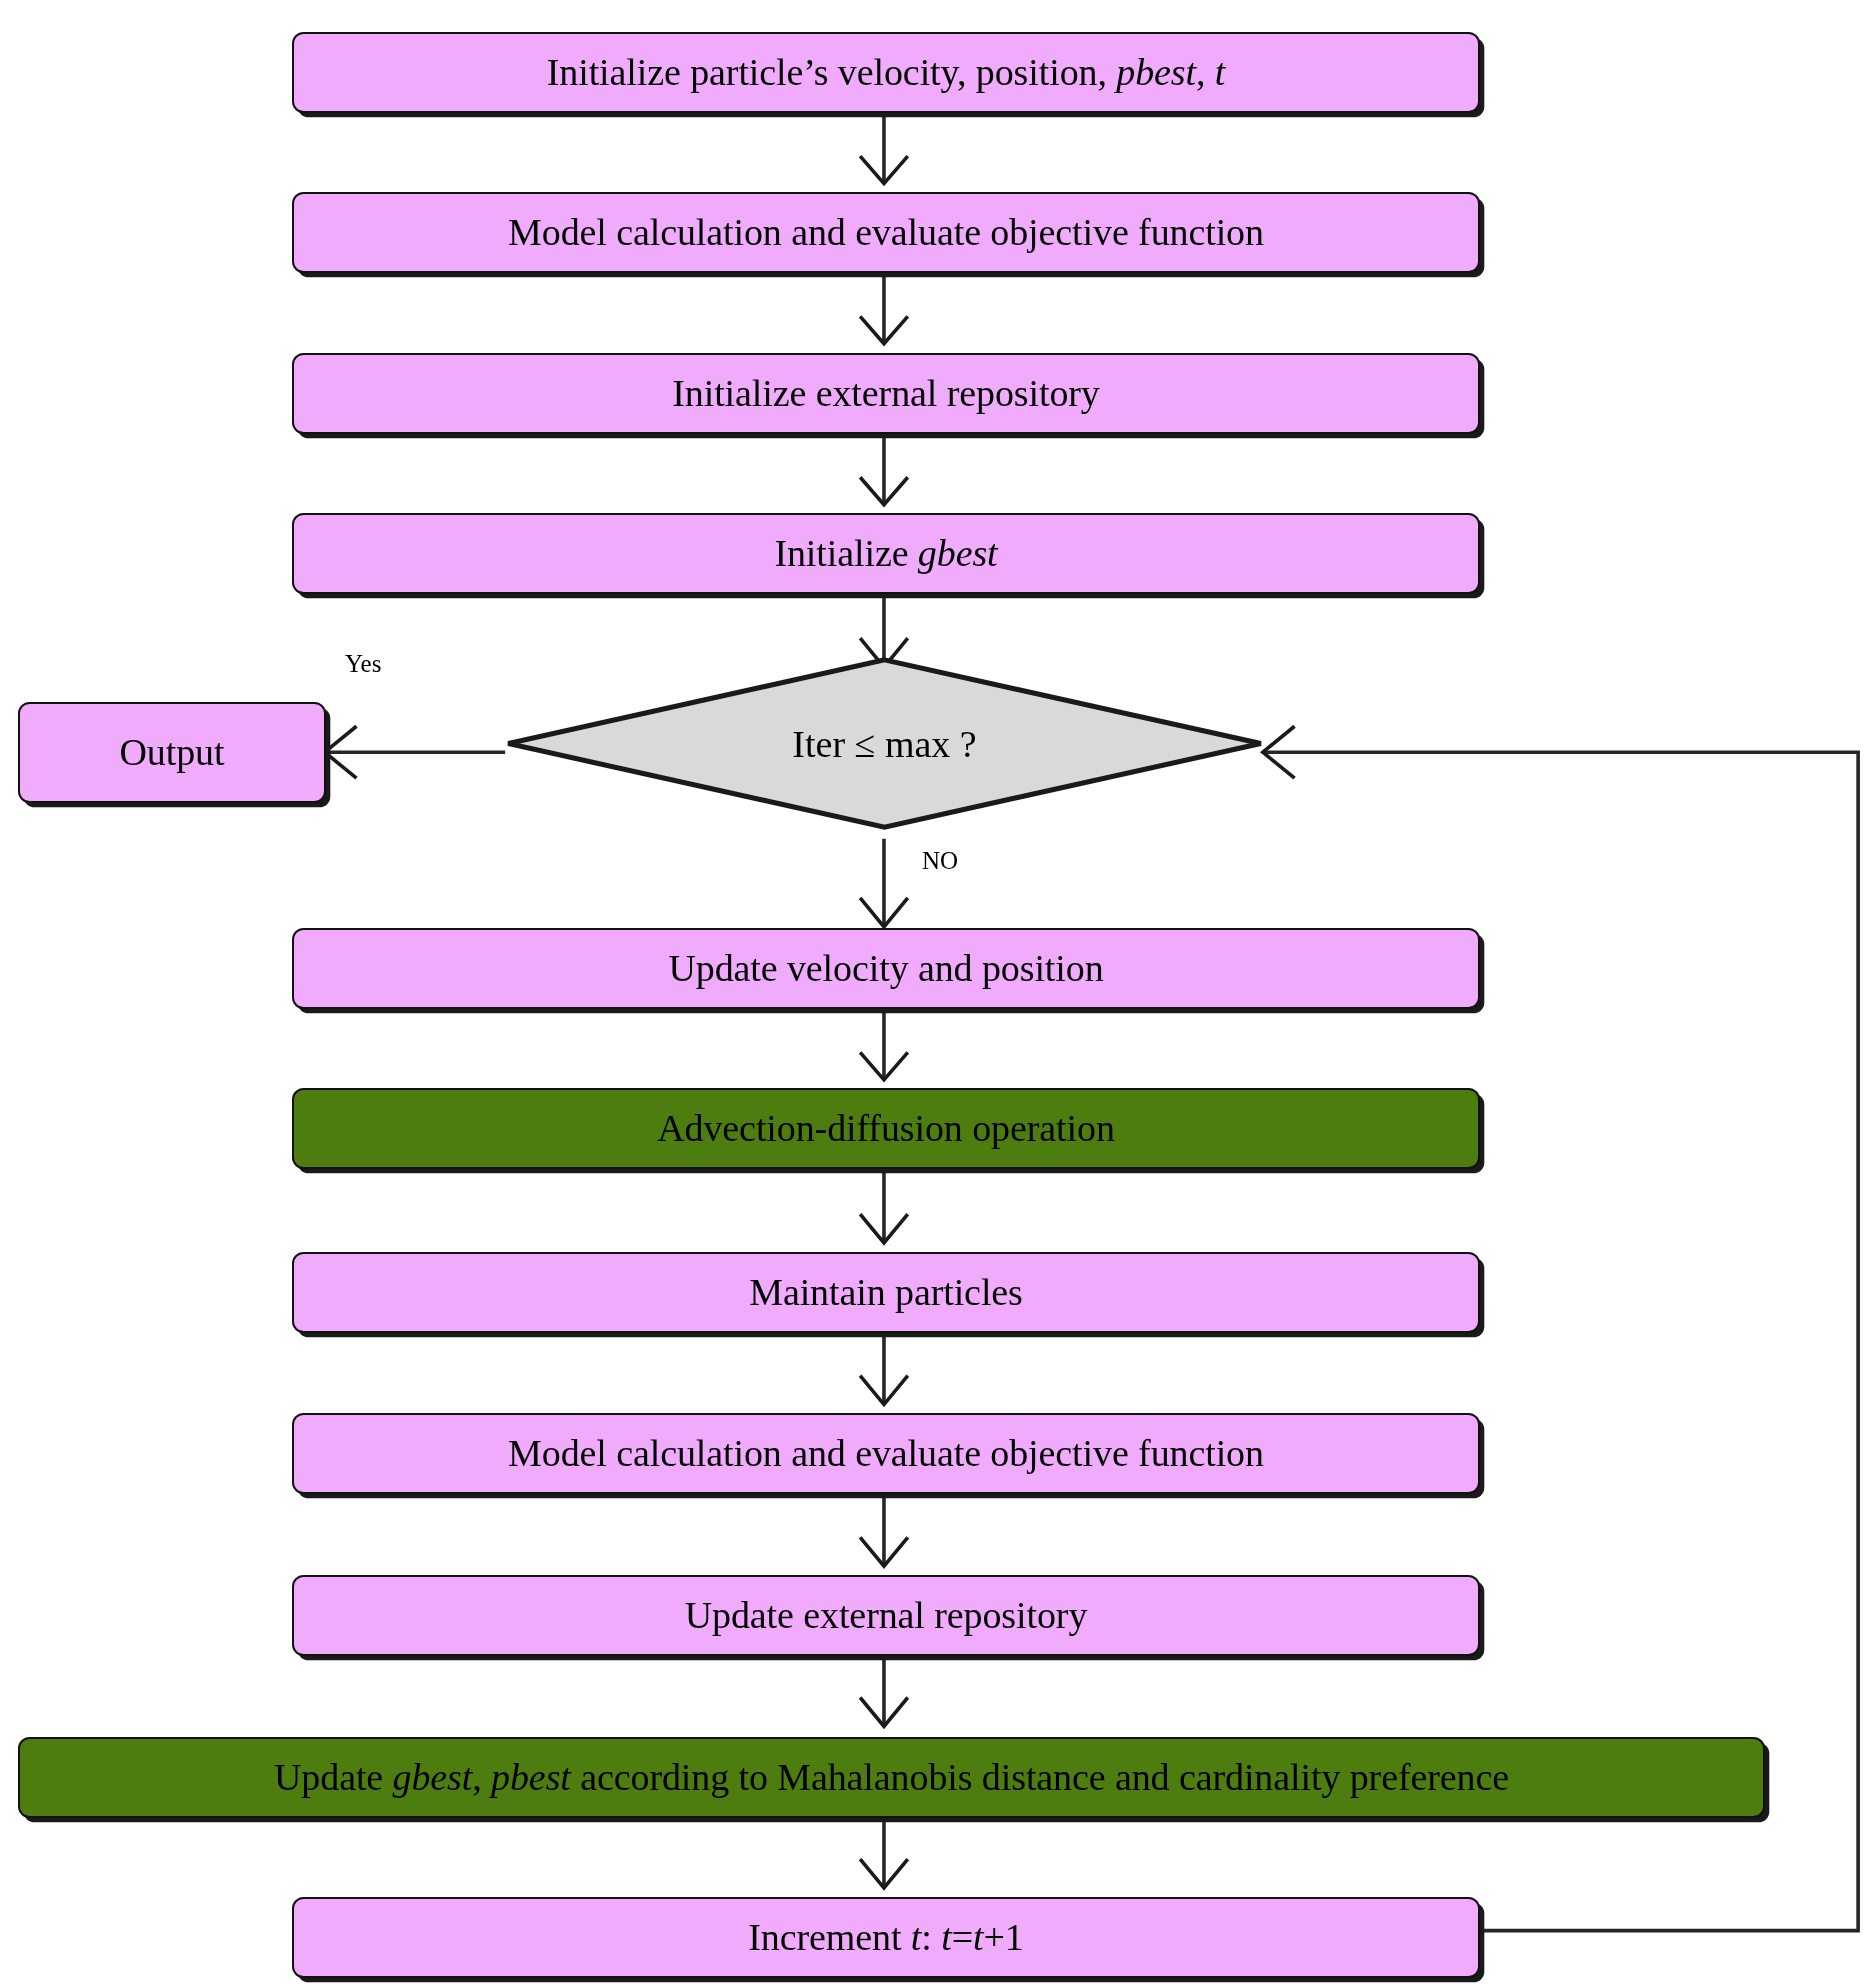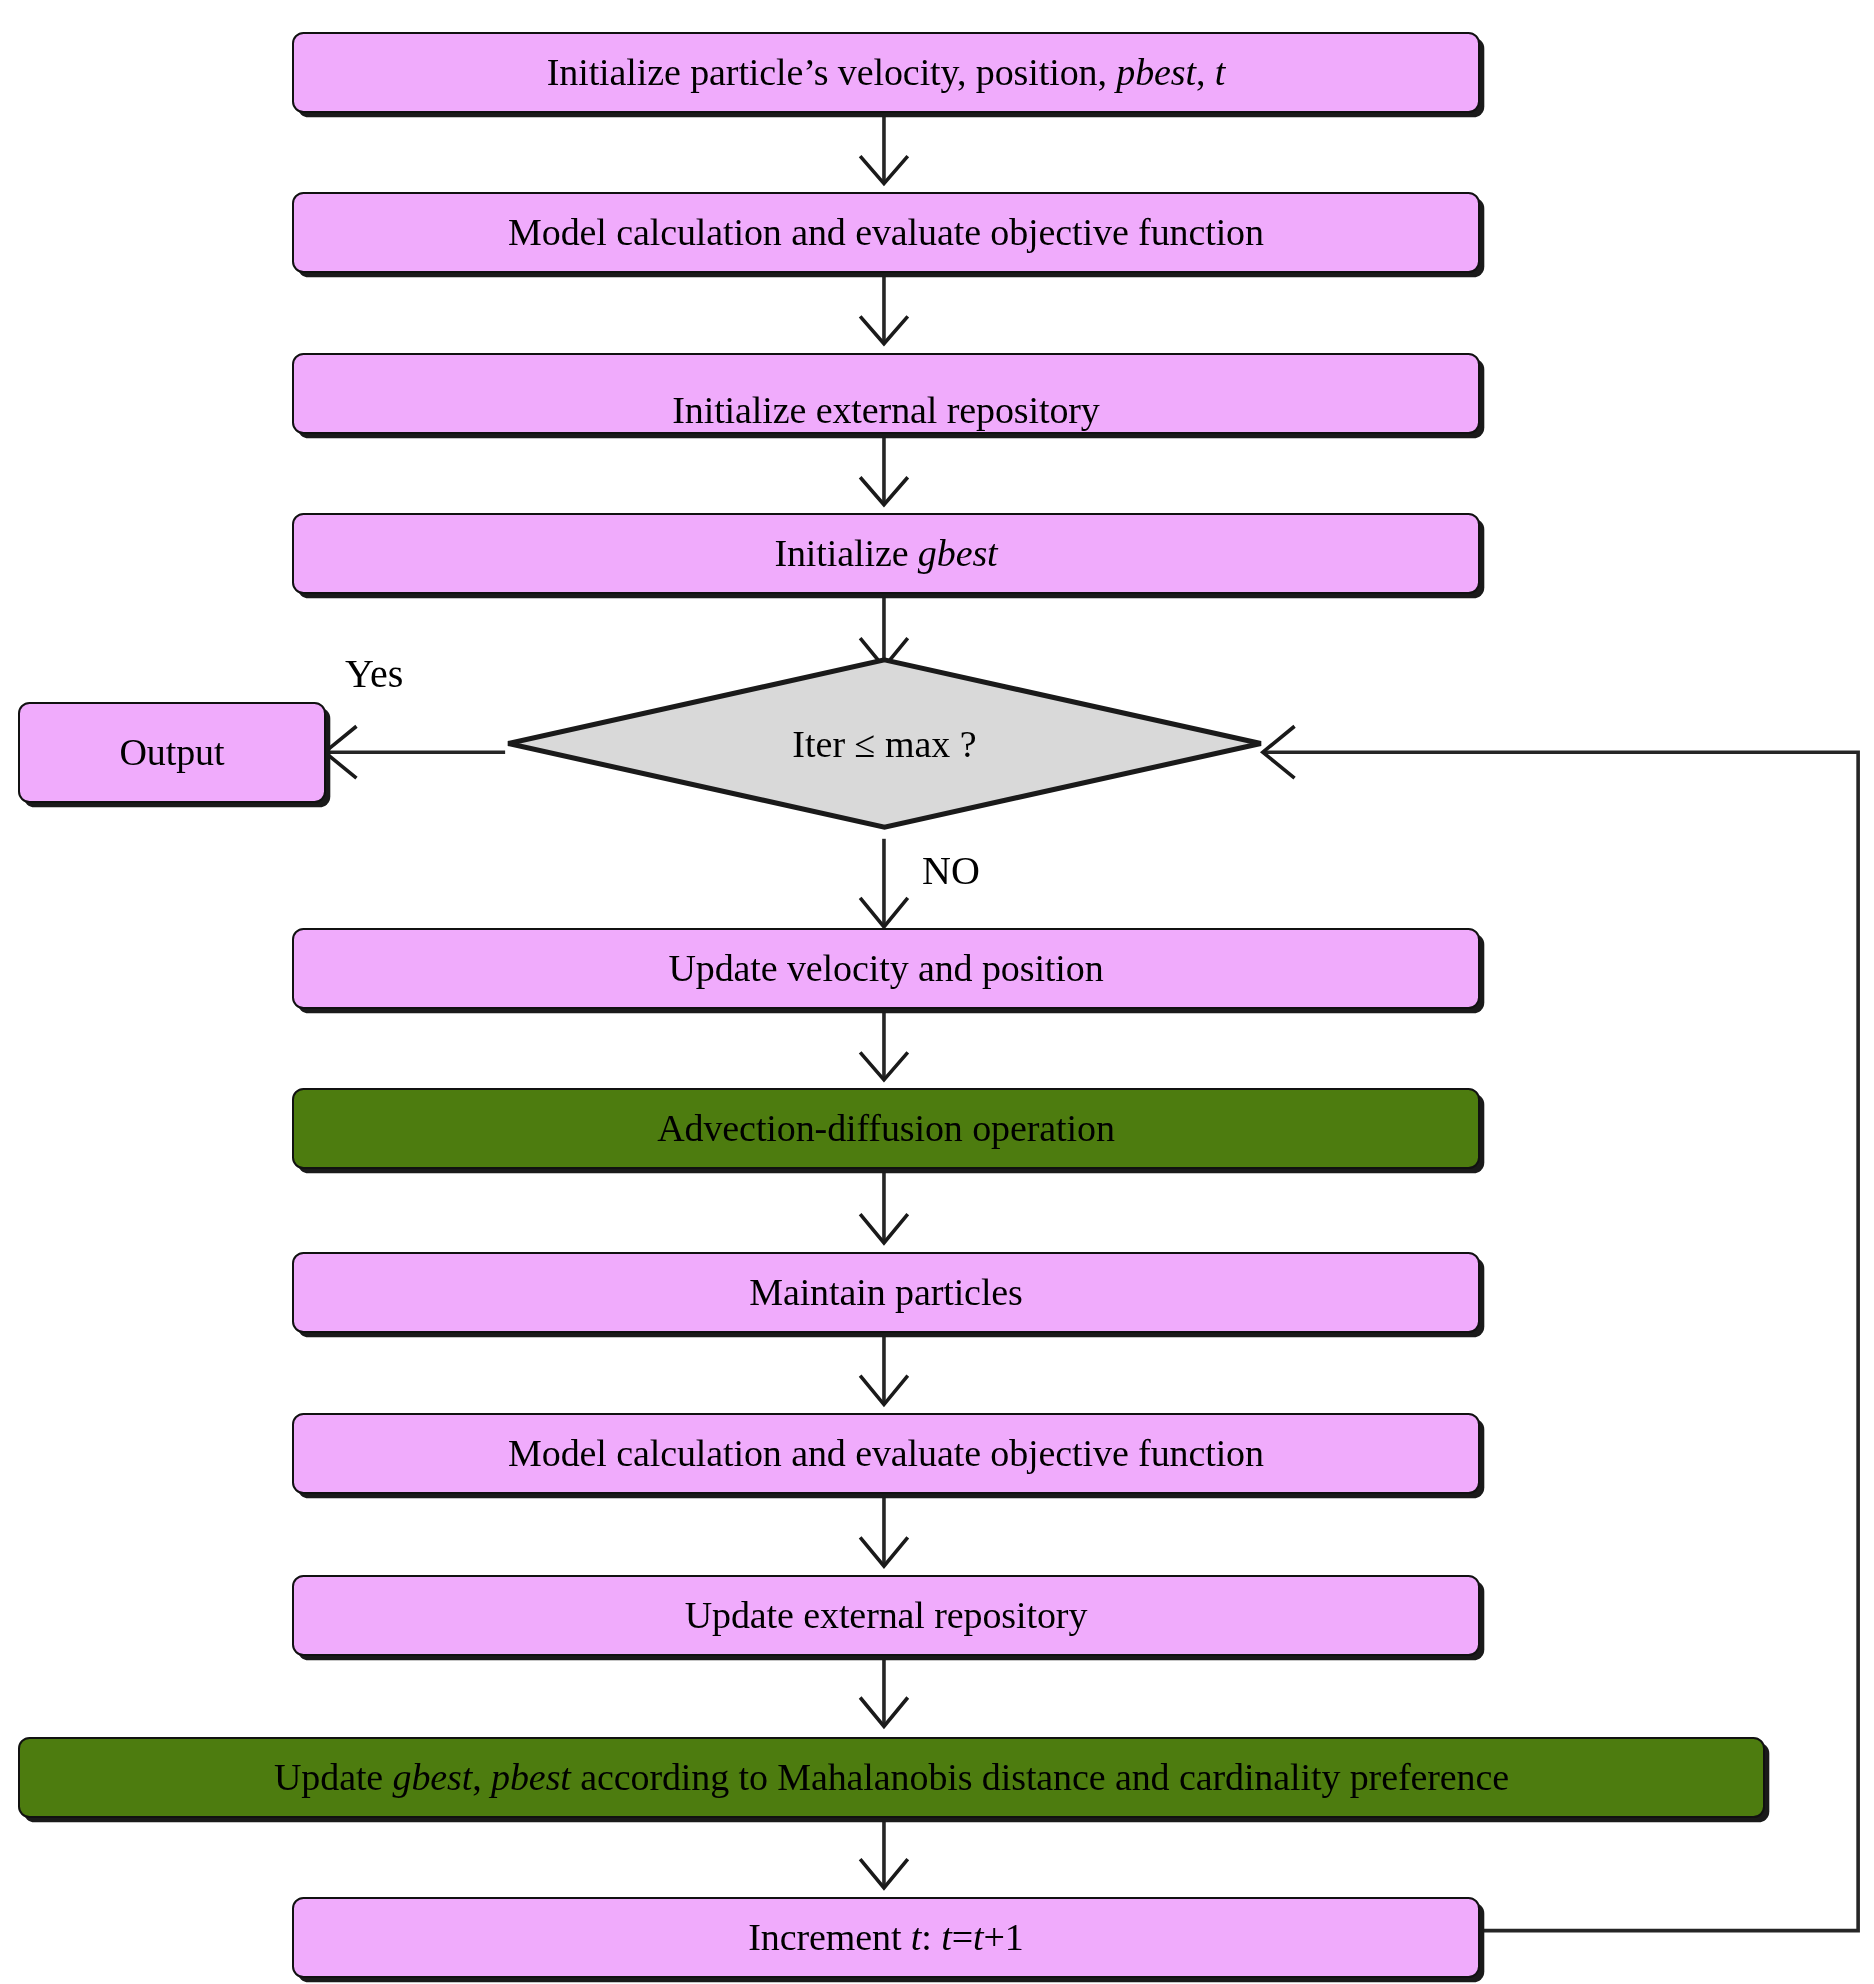--- a/index.html
+++ b/index.html
@@ -68,21 +68,21 @@
   }
   .edges .head {
     stroke: #1a1a1a;
     stroke-width: 5;
     fill: none;
   }
 
   
   .edge-label {
     position: absolute;
-    font-size: 40px;
+    font-size: 25px;
     color: #000000;
     white-space: nowrap;
   }
 </style>
 </head>
 <body>
 
 <div id="canvas">
 
   <svg class="edges" viewBox="0 0 2597 2750" width="1874" height="1985">
@@ -163,21 +163,21 @@
   <div class="node" style="left:292px; top:32px; width:1188px; height:81px;">
     <span class="lbl">
       Initialize particle’s velocity, position, <i>pbest</i>, <i>t</i>
     </span>
   </div>
 
   <div class="node" style="left:292px; top:192px; width:1188px; height:81px;">
     <span class="lbl">Model calculation and evaluate objective function</span>
   </div>
 
-  <div class="node" style="left:292px; top:353px; width:1188px; height:81px;align-items:flex-end;">
+  <div class="node" style="left:292px; top:353px; width:1188px; height:81px;">
     <span class="lbl">Initialize external repository</span>
   </div>
 
   <div class="node" style="left:292px; top:513px; width:1188px; height:81px;">
     <span class="lbl">
       Initialize <i>gbest</i>
     </span>
   </div>
 
   <div class="node" style="left:18px; top:702px; width:308px; height:101px;">

